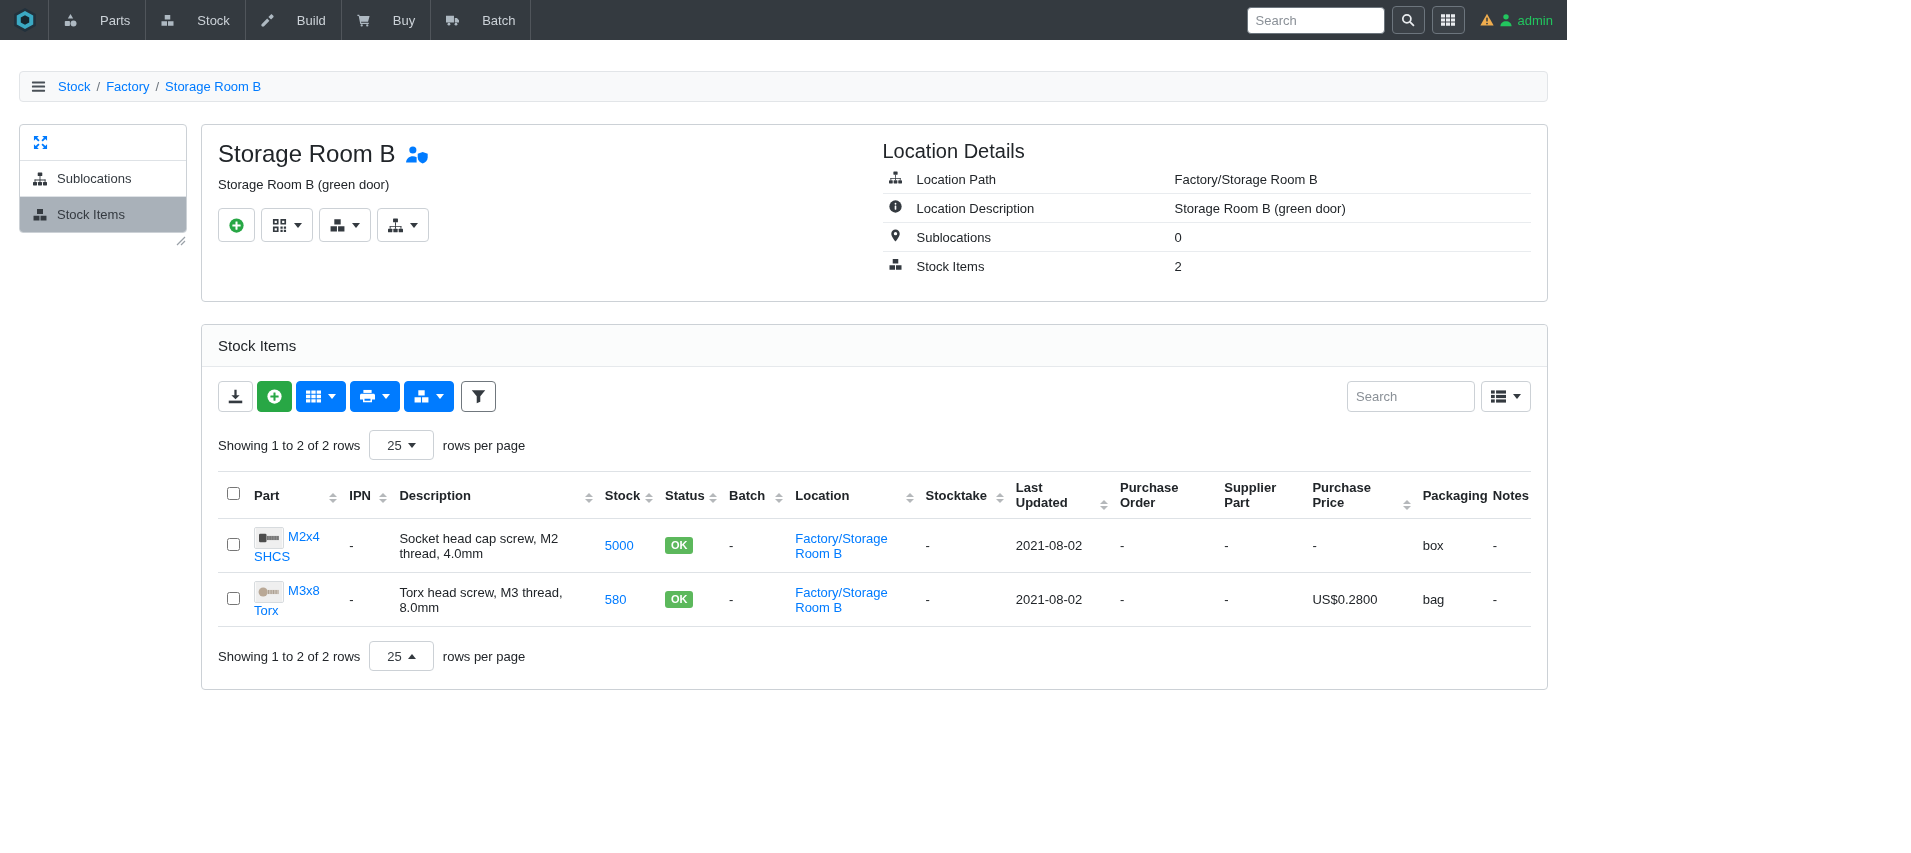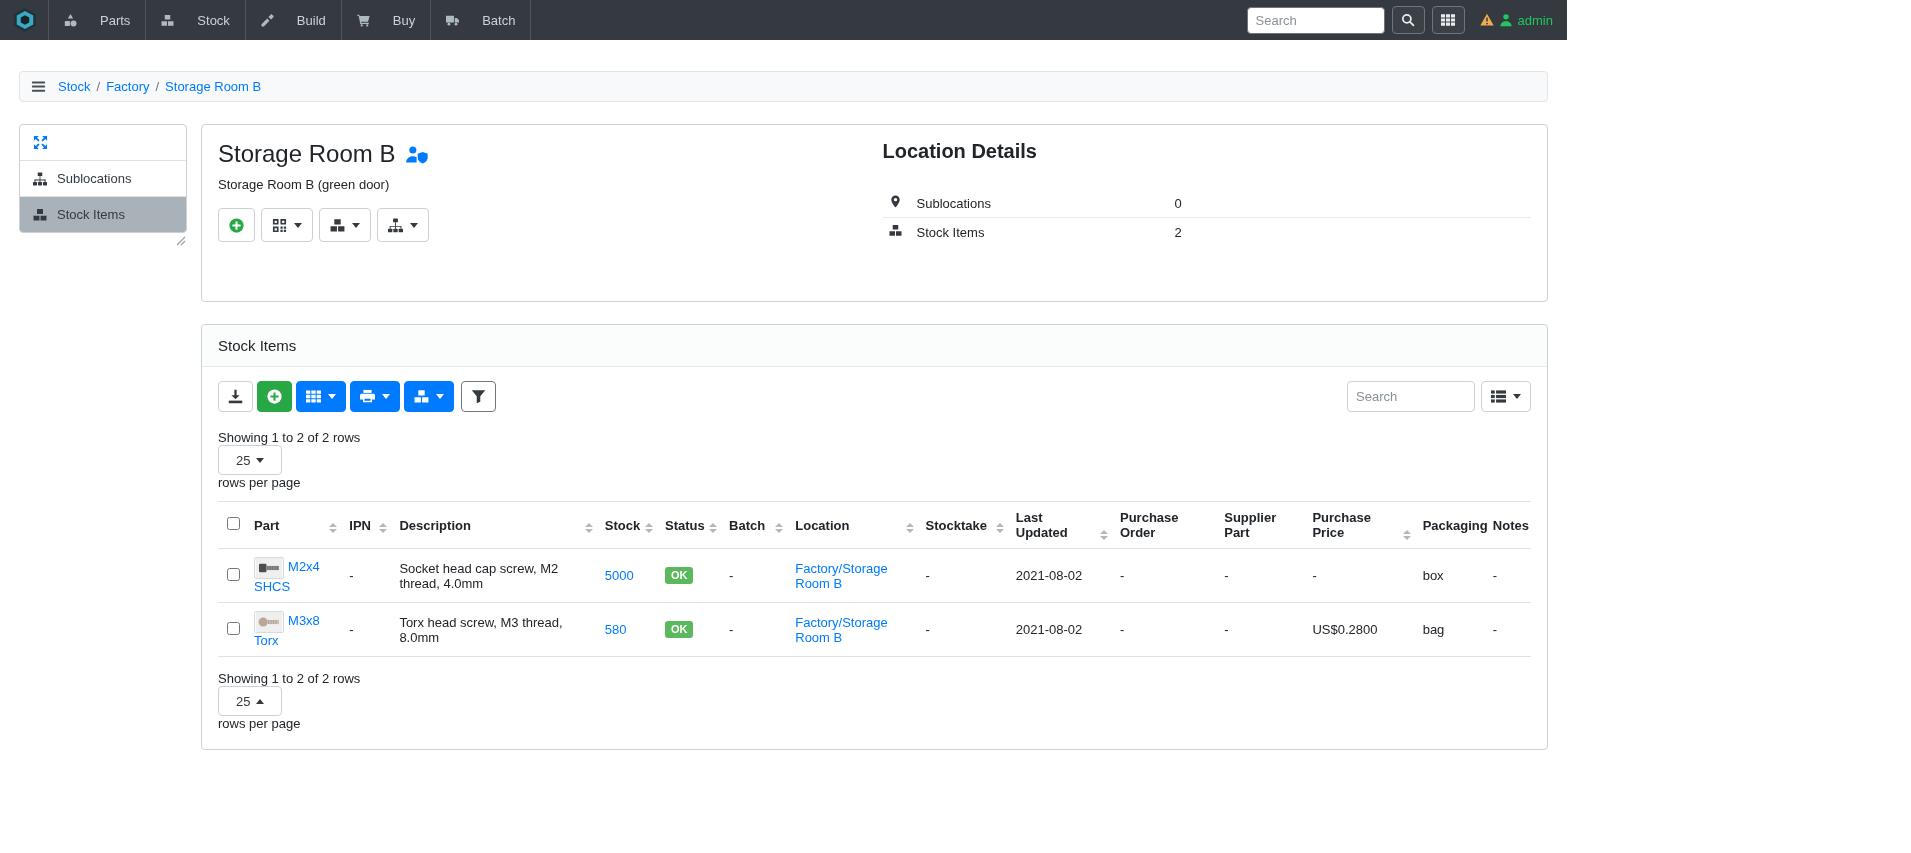--- a/index.html
+++ b/index.html
@@ -67,39 +67,39 @@
   .btn .icon[data-name="plus-circle-icon"] { color:var(--success,#28a745); }
   .btn-primary { background:var(--primary,#007bff); border-color:var(--primary,#007bff); color:#fff; }
   .btn-success { background:var(--success,#28a745); border-color:var(--success,#28a745); color:#fff; }
   .btn-success .icon[data-name="plus-circle-icon"] { color:#fff; --hole:var(--success,#28a745); }
   .btn-filter { border-color:#70777d; margin-left:3px; }
   .btn-sm { height:31px; padding:0 9px; }
   .caret { width:0; height:0; border-left:4px solid transparent; border-right:4px solid transparent; border-top:5px solid currentColor; display:inline-block; }
   .caret-up { border-top:none; border-bottom:5px solid currentColor; }
 
   .loc-details { width:50%; flex:none; padding-left:8px; }
-  .details-title { font-size:20px; font-weight:700; margin-bottom:26px; }
+  .details-title { font-size:20px; font-weight:400; margin-bottom:2px; }
   .details-table { width:100%; border-collapse:collapse; font-size:13px; }
   .details-table td { padding:6px 6px; border-top:1px solid #e9ecef; }
   .details-table tr:first-child td { border-top:none; }
   .details-table td.d-icon { width:28px; color:#343a40; }
   .details-table td.d-icon svg { width:13px; height:13px; }
   .details-table td.d-label { width:258px; }
 
   
   .stock-panel { margin-top:22px; }
   .panel-heading { padding:12px 16px; font-size:15px; font-weight:500; color:#212529; background:#fbfcfc; border-bottom:1px solid #e6e9ec; border-radius:4px 4px 0 0; }
   .panel-body { padding:14px 16px 18px; }
   .toolbar { display:flex; align-items:center; }
   .toolbar-left { display:flex; gap:4px; align-items:center; }
   .toolbar-right { margin-left:auto; display:flex; gap:6px; align-items:center; }
   .table-search { width:128px; height:31px; border:1px solid #ccd1d6; border-radius:4px; padding:0 8px; font-size:13px; outline:none; }
   .table-search::placeholder { color:#8a9097; }
 
-  .pagination-row { display:flex; align-items:flex-start; font-size:13px;flex-direction:column; }
+  .pagination-row { display:flex; align-items:center; gap:9px; font-size:13px; }
   .pagination-top { margin:18px 0 11px; }
   .pagination-bottom { margin-top:14px; }
   .page-size-btn { height:30px; padding:0 17px; gap:6px; }
 
   table.stock { width:100%; border-collapse:collapse; font-size:13px; table-layout:fixed; }
   table.stock th { border-top:1px solid #dee2e6; border-bottom:1px solid #dee2e6; padding:8px 6px; text-align:left; font-weight:700; color:#212529; vertical-align:middle; }
   table.stock th .th-inner { display:flex; align-items:flex-end; }
   .sort-icon { margin-left:auto; display:inline-flex; flex-direction:column; gap:2px; padding-left:4px; opacity:.4; }
   .sort-icon b { display:block; width:0; height:0; border-left:4px solid transparent; border-right:4px solid transparent; }
   .sort-icon b.up { border-bottom:4px solid #495057; }
@@ -316,20 +316,45 @@
                   </svg>
                 </span>
                 <span class="caret" data-name="caret-down-icon" data-interactable="false"></span>
               </button>
             </div>
         </div>
         <div class="loc-details" data-name="location-details" data-interactable="false">
           <h2 class="details-title" data-name="location-details-title" data-interactable="false">Location Details</h2>
           <table class="details-table" data-name="location-details-table" data-interactable="false">
               <tbody>
+                <tr data-name="detail-row" data-interactable="false">
+                  <td class="d-icon"><span class="icon" data-name="sitemap-icon" data-interactable="false">
+                      <svg viewBox="0 0 16 16" fill="currentColor">
+                        <rect x="5.4" y=".6" width="5.2" height="3.9" rx=".6"></rect>
+                        <rect y="11.4" width="4.6" height="3.9" rx=".6"></rect>
+                        <rect x="5.7" y="11.4" width="4.6" height="3.9" rx=".6"></rect>
+                        <rect x="11.4" y="11.4" width="4.6" height="3.9" rx=".6"></rect>
+                        <path d="M7.5 4.5h1v3.2h-1zM1.8 8.7h12.5v.9H1.8z"></path>
+                        <path d="M1.8 8.7h1v2.7h-1zM7.5 7.7h1v3.7h-1zM13.3 8.7h1v2.7h-1z"></path>
+                      </svg>
+                    </span></td>
+                  <td class="d-label" data-name="detail-label" data-interactable="false">Location Path</td>
+                  <td class="d-value" data-name="detail-value" data-interactable="false">Factory/Storage Room B</td>
+                </tr>
+                <tr data-name="detail-row" data-interactable="false">
+                  <td class="d-icon"><span class="icon" data-name="info-icon" data-interactable="false">
+                      <svg viewBox="0 0 16 16">
+                        <circle cx="8" cy="8" r="7.6" fill="currentColor"></circle>
+                        <circle cx="8" cy="4.6" r="1.1" fill="#fff"></circle>
+                        <rect x="7" y="6.8" width="2" height="5.2" rx=".5" fill="#fff"></rect>
+                      </svg>
+                    </span></td>
+                  <td class="d-label" data-name="detail-label" data-interactable="false">Location Description</td>
+                  <td class="d-value" data-name="detail-value" data-interactable="false">Storage Room B (green door)</td>
+                </tr>
                 <tr data-name="detail-row" data-interactable="false">
                   <td class="d-icon"><span class="icon" data-name="map-marker-icon" data-interactable="false">
                       <svg viewBox="0 0 16 16" fill="currentColor">
                         <path d="M8 .6C5.1.6 2.8 2.9 2.8 5.8 2.8 9.6 8 15.4 8 15.4s5.2-5.8 5.2-9.6C13.2 2.9 10.9.6 8 .6zm0 7.2a2.1 2.1 0 1 1 0-4.2 2.1 2.1 0 0 1 0 4.2z"></path>
                       </svg>
                     </span></td>
                   <td class="d-label" data-name="detail-label" data-interactable="false">Sublocations</td>
                   <td class="d-value" data-name="detail-value" data-interactable="false">0</td>
                 </tr>
                 <tr data-name="detail-row" data-interactable="false">

